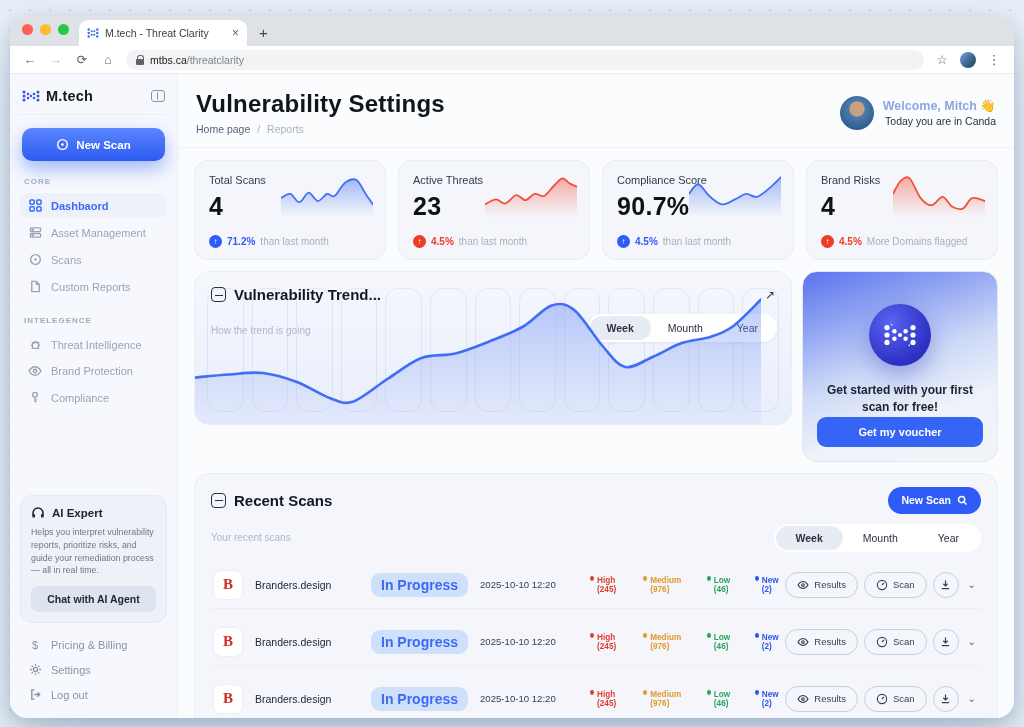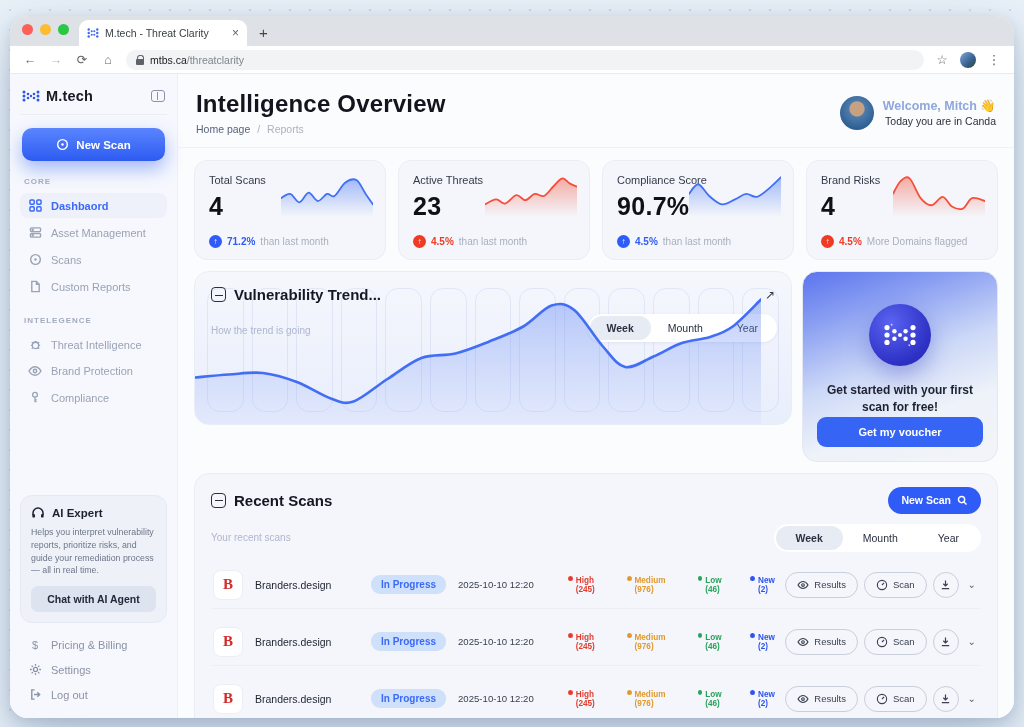--- a/index.html
+++ b/index.html
@@ -110,21 +110,21 @@
   .recsub{ display:flex; align-items:center; margin-top:10px;}
   .recsub .s{ font-size:10px; color:#aeb7cf; flex:1;}
   .tabsrow2{ display:flex; background:#fff; border-radius:15px; padding:2px; font-size:10.5px; color:#2a3040;}
   .tabsrow2 .tabi{ padding:6px 20px; border-radius:13px; cursor:pointer;}
   .tabsrow2 .tabi.on{ background:#e7ebf3; font-weight:bold;}
   .scanrow{ display:flex; align-items:center; margin-top:10px; padding:8px 2px; border-bottom:1px solid #eceef5;}
   .scanrow:last-child{ border-bottom:none;}
   .blogo{ width:30px; height:30px; background:#fff; border:1px solid #eceef5; border-radius:8px; display:flex; align-items:center; justify-content:center;
     font-family:"Liberation Serif", serif; font-weight:bold; color:#d22b2b; font-size:15px; flex:0 0 auto;}
   .sitename{ font-size:10.5px; font-weight:normal; color:#1c2230; width:116px; margin-left:12px;}
-  .statuspill{ background:#cfe0fb; color:#3b6af7; font-size:10px; font-weight:bold; border-radius:9px; padding:4px 10px; }
+  .statuspill{ background:#cfe0fb; color:#3b6af7; font-size:14px; font-weight:bold; border-radius:9px; padding:4px 10px; }
   .scandate{ font-size:9.6px; color:#3a4150; margin-left:12px; width:92px;}
   .sevgroup{ display:flex; gap:14px; margin-left:18px; flex:1;}
   .sev{ font-size:8.2px; display:flex; align-items:flex-start; gap:3px; font-weight:bold;}
   .dot{ width:5px; height:5px; border-radius:50%; display:inline-block;}
   .sev.high{color:#e23c2e}.sev.high .dot{background:#e23c2e}
   .sev.medium{color:#e09a2c}.sev.medium .dot{background:#e09a2c}
   .sev.low{color:#2aa35c}.sev.low .dot{background:#2aa35c}
   .sev.new{color:#2d54ee}.sev.new .dot{background:#2d54ee}
   .actions{ display:flex; align-items:center; gap:6px;}
   .pillbtn{ height:26px; border:1px solid #c9cedb; background:transparent; border-radius:13px; padding:0 11px; font-size:9.5px; color:#3a4150; display:flex; align-items:center; gap:5px; cursor:pointer;}
@@ -315,21 +315,21 @@
               <path d="M9 4.5 11.5 7 9 9.5M5.5 7h6"></path>
             </svg>
           </span>
         <span>Log out</span>
       </div>
     </aside>
 
     <main class="main">
       <div class="pagehead">
         <div>
-          <h1>Intelligence Overview</h1>
+          <h1>Vulnerability Settings</h1>
           <div class="crumbs">
             <span>Home page</span>
             <span class="sep">/</span>
             <span class="cur">Reports</span>
           </div>
         </div>
         <div class="welcome">
           <span class="avatar"></span>
           <div style="text-align:right">
             <div class="hi"><span>Welcome, Mitch</span> <span>👋</span></div>

